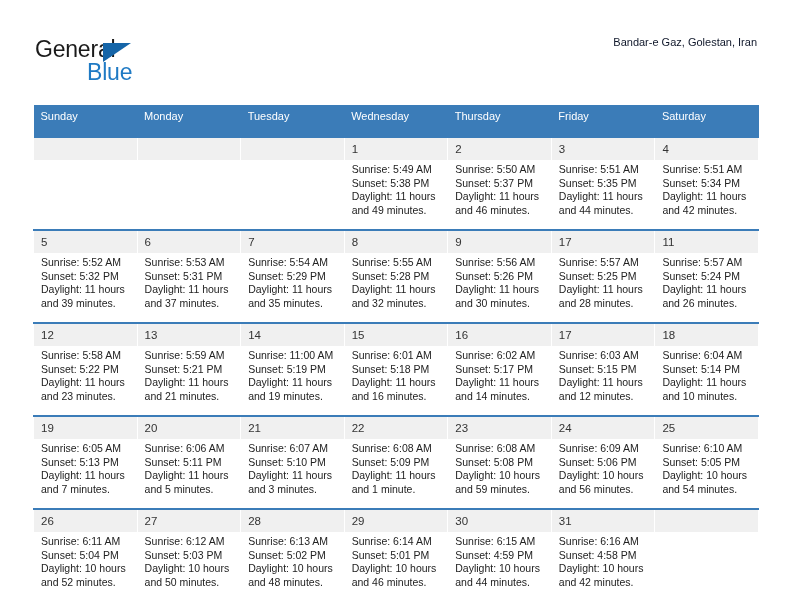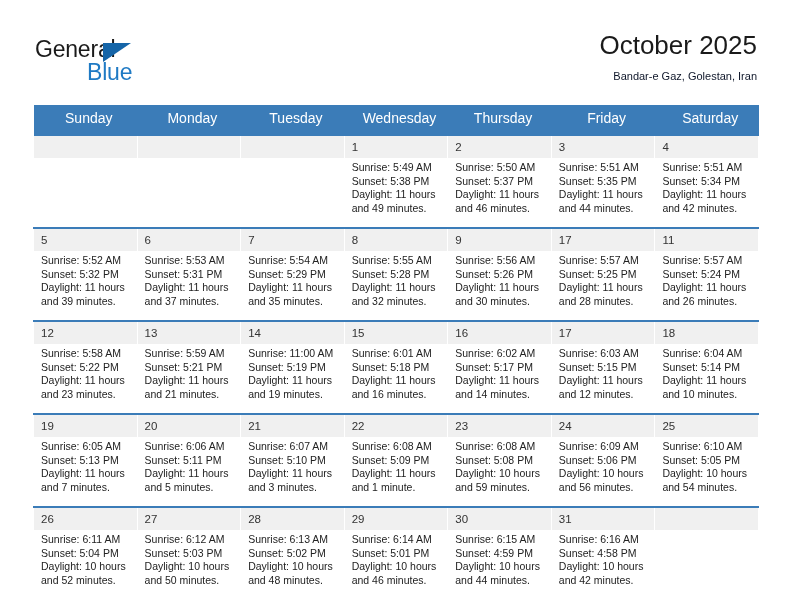--- a/index.html
+++ b/index.html
@@ -87,24 +87,24 @@
     position: absolute;
     left: 33px;
     top: 105px;
     width: 726px;
     border-collapse: collapse;
     table-layout: fixed;
   }
   .calendar th {
     background: #3b7cb8;
     color: #ffffff;
-    font-size: 14px;
+    font-size: 11px;
     font-weight: normal;
-    text-align: center;
-    padding: 5px 0 10px 7px;
+    text-align: left;
+    padding: 5px 0 16px 7px;
     height: 12px;
     border: none;
   }
   .calendar td {
     vertical-align: top;
     padding: 0;
     border-left: 1px solid #ffffff;
     border-right: 1px solid #ffffff;
     background: #ffffff;
     height: 78px;
@@ -145,21 +145,20 @@
 
 <div class="page">
 
   <div class="header">
     <div class="logo">
       <span class="logo-general">General</span>
       <span class="logo-triangle"></span>
       <span class="logo-blue">Blue</span>
     </div>
     <div class="title-wrap">
-      <div class="cal-title">October 2025</div>
       <div class="cal-subtitle">Bandar-e Gaz, Golestan, Iran</div>
     </div>
   </div>
 
   <table class="calendar">
     <thead>
       <tr>
         <th>Sunday</th>
         <th>Monday</th>
         <th>Tuesday</th>

